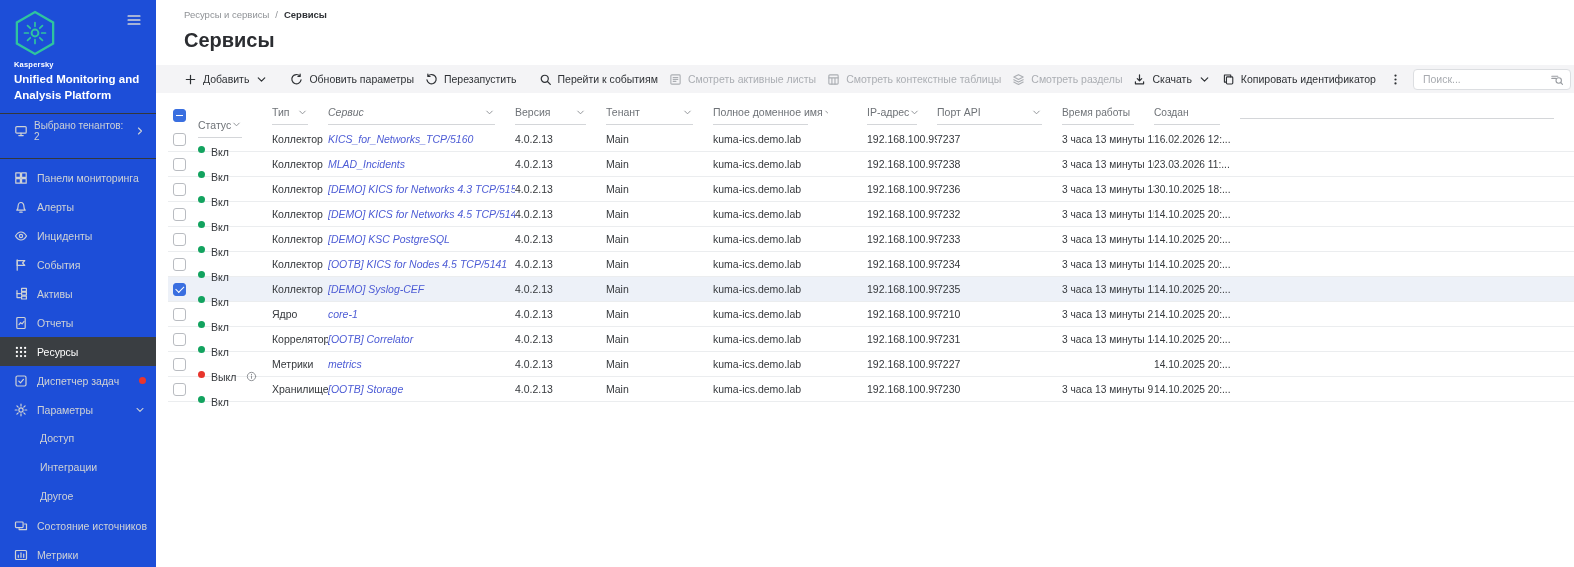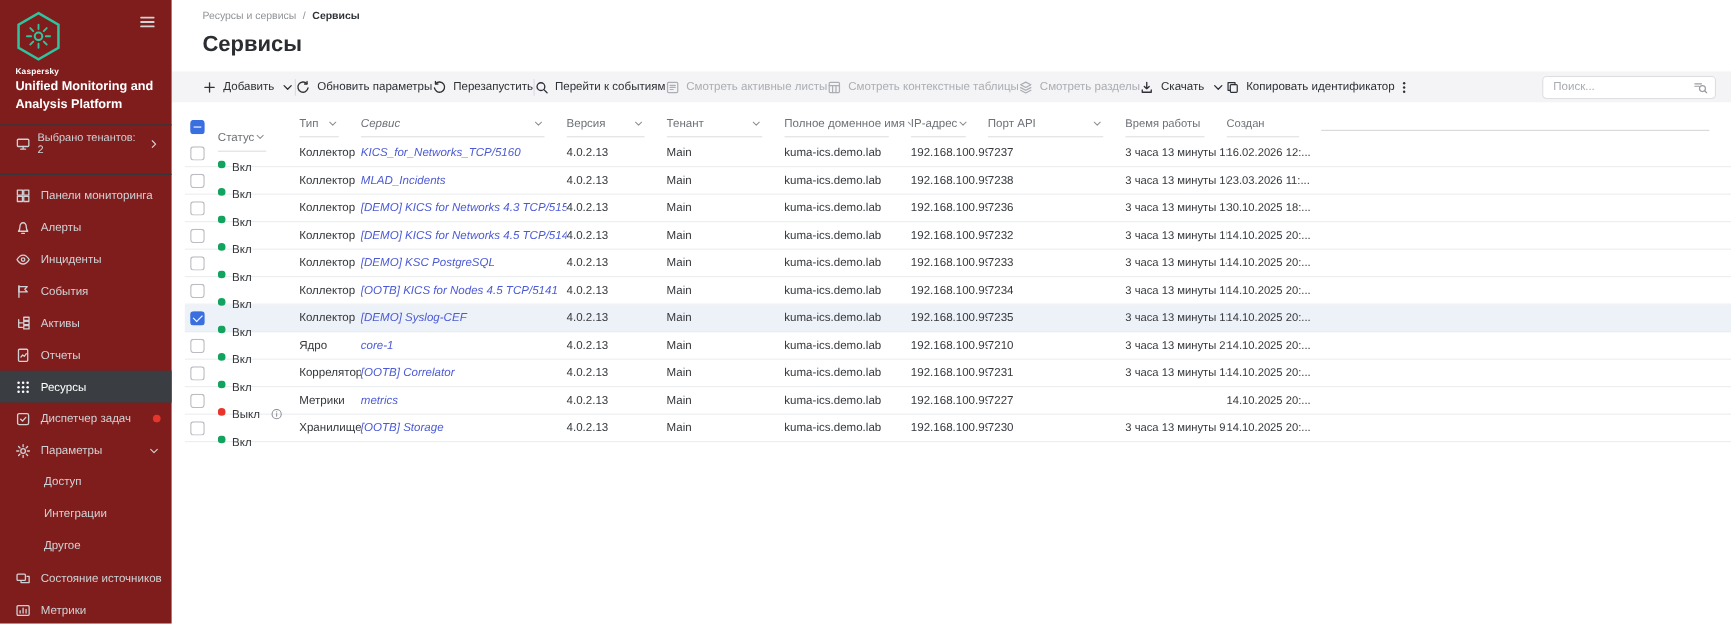--- a/index.html
+++ b/index.html
@@ -1,21 +1,21 @@
 <!DOCTYPE html>
 <html><head>
 <meta charset="utf-8">
 <style>
   * { box-sizing: border-box; margin: 0; padding: 0; }
   html,body { width:1574px; height:567px; overflow:hidden; background:#fff;
     font-family:"Liberation Sans","DejaVu Sans",sans-serif; }
   .app { display:flex; width:1574px; height:567px; }
 
   
-  .sidebar { width:156px; min-width:156px; height:567px; background:#7f1d1d; color:#cfd2d5; position:relative; font-size:10.5px; }
+  .sidebar { width:156px; min-width:156px; height:567px; background:#1d4ed8; color:#cfd2d5; position:relative; font-size:10.5px; }
   .sb-top { display:flex; justify-content:space-between; align-items:flex-start; padding:10px 12px 0 14px; }
   .logo svg { width:42px; height:46px; display:block; }
   .hamburger { background:none; border:none; color:#d2d4d6; cursor:pointer; padding:2px; }
   .hamburger svg { width:16px; height:16px; display:block; }
   .brand { padding:4px 14px 0 14px; font-size:7.5px; font-weight:bold; color:#fff; letter-spacing:.2px; }
   .product { padding:3px 14px 0 14px; font-size:11.5px; font-weight:bold; color:#fff; line-height:1.35; }
   .sb-divider { height:1px; background:#34383c; margin:10px 0 0 0; }
   .tenant-row { display:flex; align-items:center; gap:6px; padding:0 10px 0 14px; height:34px; cursor:pointer; }
   .tenant-row .t-label { flex:1; font-size:10px; color:#cfd2d5; }
   .sb-nav { padding-top:4px; }
@@ -29,21 +29,21 @@
   .logo { color:#2fc49e; }
 
   
   .main { flex:1; background:#fff; display:flex; flex-direction:column; min-width:0; }
   .page-head { padding:9px 20px 0 28px; }
   .breadcrumb { font-size:9.5px; color:#8f9296; display:flex; gap:6px; align-items:center; }
   .breadcrumb .crumb-current { color:#2f3236; font-weight:bold; }
   .page-title { font-size:20px; font-weight:bold; color:#2b2d31; margin-top:9px; margin-bottom:13px; }
 
   
-  .toolbar { height:28px; background:#f4f4f6; display:flex; align-items:center; padding:0 14px 0 28px; white-space:nowrap; }
+  .toolbar { height:28px; background:#f4f4f6; display:flex; align-items:center; gap:11px; padding:0 14px 0 28px; white-space:nowrap; }
   .tb-btn { display:inline-flex; align-items:center; gap:6px; background:none; border:none; font-family:inherit; font-size:10.5px; color:#2e3135; cursor:pointer; padding:0; white-space:nowrap; }
   .tb-btn .icon svg { width:13px; height:13px; }
   .tb-btn.disabled { color:#abaeb3; cursor:default; }
   .tb-div { width:1px; height:15px; background:#d9dbde; }
   .tb-kebab { margin-left:2px; }
   .tb-right { margin-left:auto; display:flex; align-items:center; gap:13px; }
   .search-wrap { position:relative; }
   .search-input { width:158px; height:21px; border:1px solid #dcdee1; border-radius:4px; background:#fff; font-family:inherit; font-size:10.5px; color:#2e3135; padding:0 26px 0 9px; outline:none; }
   .search-input::placeholder { color:#a8abb0; }
   .search-in-icon { position:absolute; right:7px; top:4px; color:#9a9da2; }
@@ -59,21 +59,21 @@
   .th-chev svg { width:11px; height:11px; }
   .tr { height:25px; border-bottom:1px solid #ebedef; }
   .tr.selected { background:#edf1f8; }
   .c-check { width:30px; display:flex; justify-content:flex-start; padding-left:5px; }
   .c-status { width:74px; display:flex; align-items:flex-start; gap:6px;margin-top:25px; }
   .c-type { width:56px; }
   .c-service { width:187px;font-style:italic; }
   .c-version { width:91px; }
   .c-tenant { width:107px; }
   .c-fqdn { width:115px; }
-  .c-ip { width:70px; }
+  .c-ip { width:70px;margin-left:39px; }
   .c-port { width:125px; }
   .c-uptime { width:92px; font-size:10.2px; }
   .c-created { width:86px; font-size:10.2px; }
   .dot { width:7px; height:7px; border-radius:50%; display:inline-block; flex:none; }
   .svc-link { color:#4c5bd5; text-decoration:none; cursor:pointer; }
   .info-ic { color:#8a8d92; margin-left:4px; display:inline-flex; }
   .info-ic svg { width:11px; height:11px; }
 
   .checkbox { width:13px; height:13px; border:1px solid #b9bcc1; border-radius:3px; background:#fff; display:inline-flex; align-items:center; justify-content:center; cursor:pointer; flex:none; }
   .checkbox.indet { background:#3a6fe0; border-color:#3a6fe0; }

